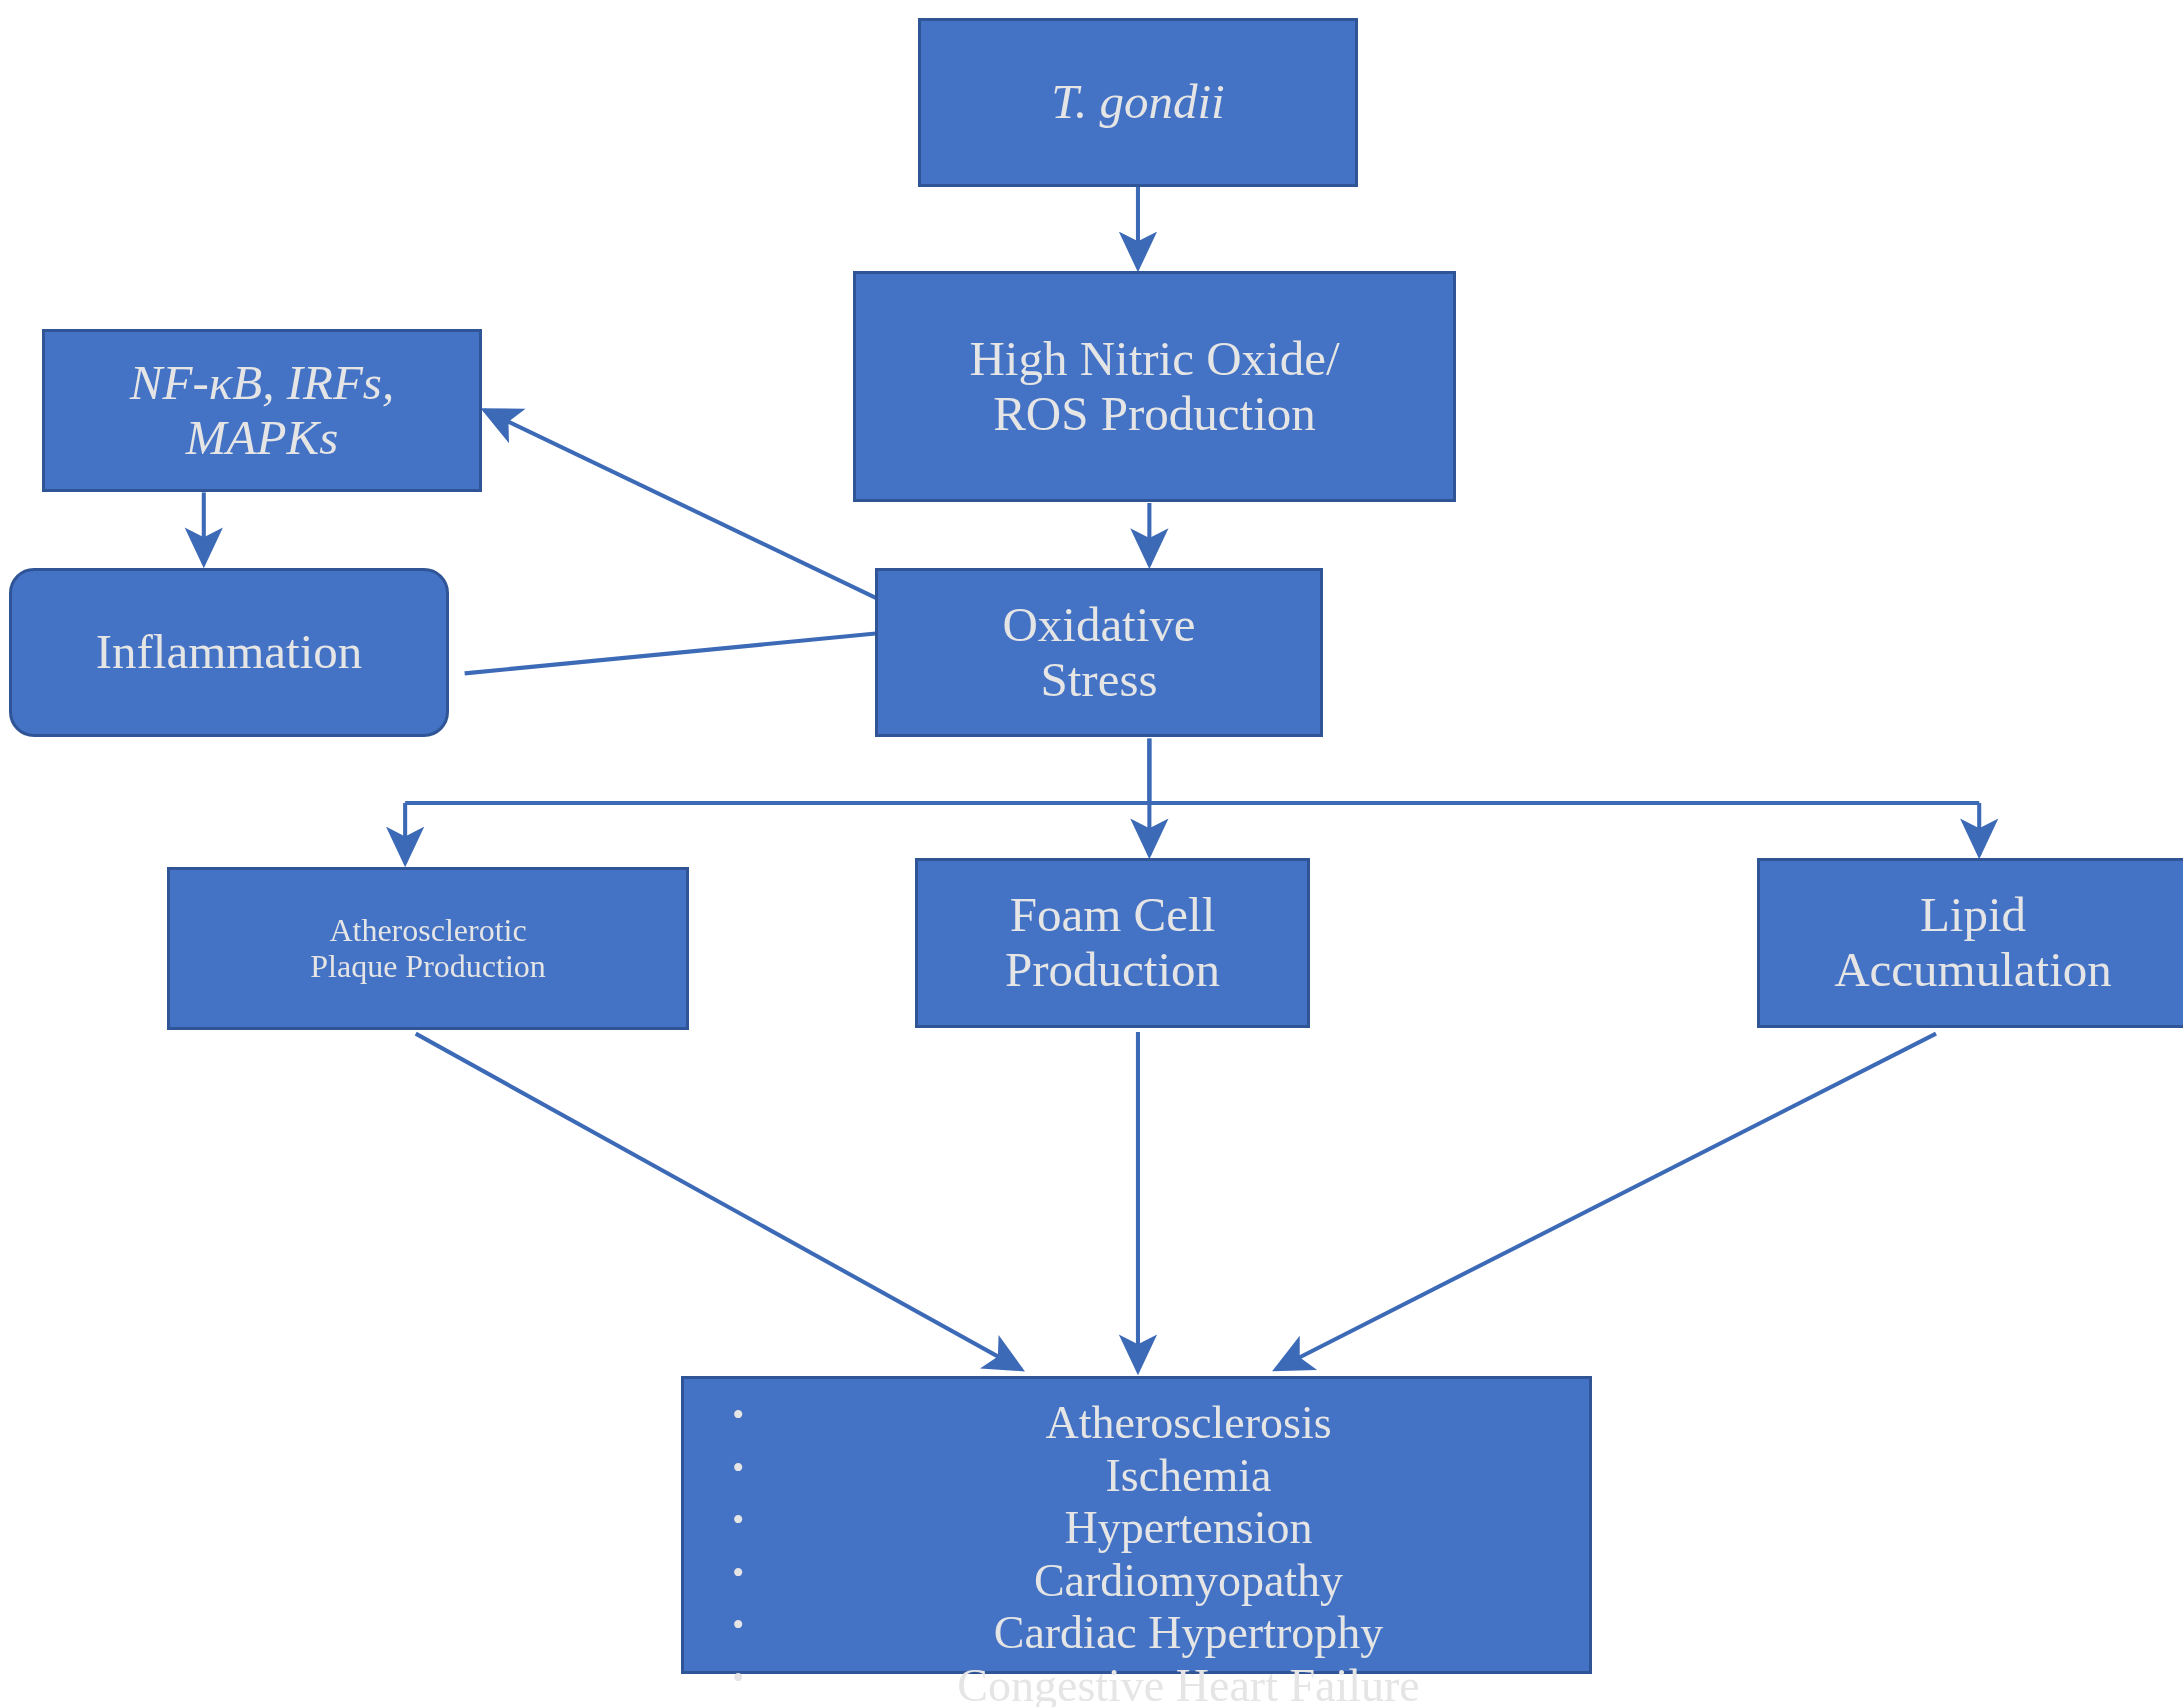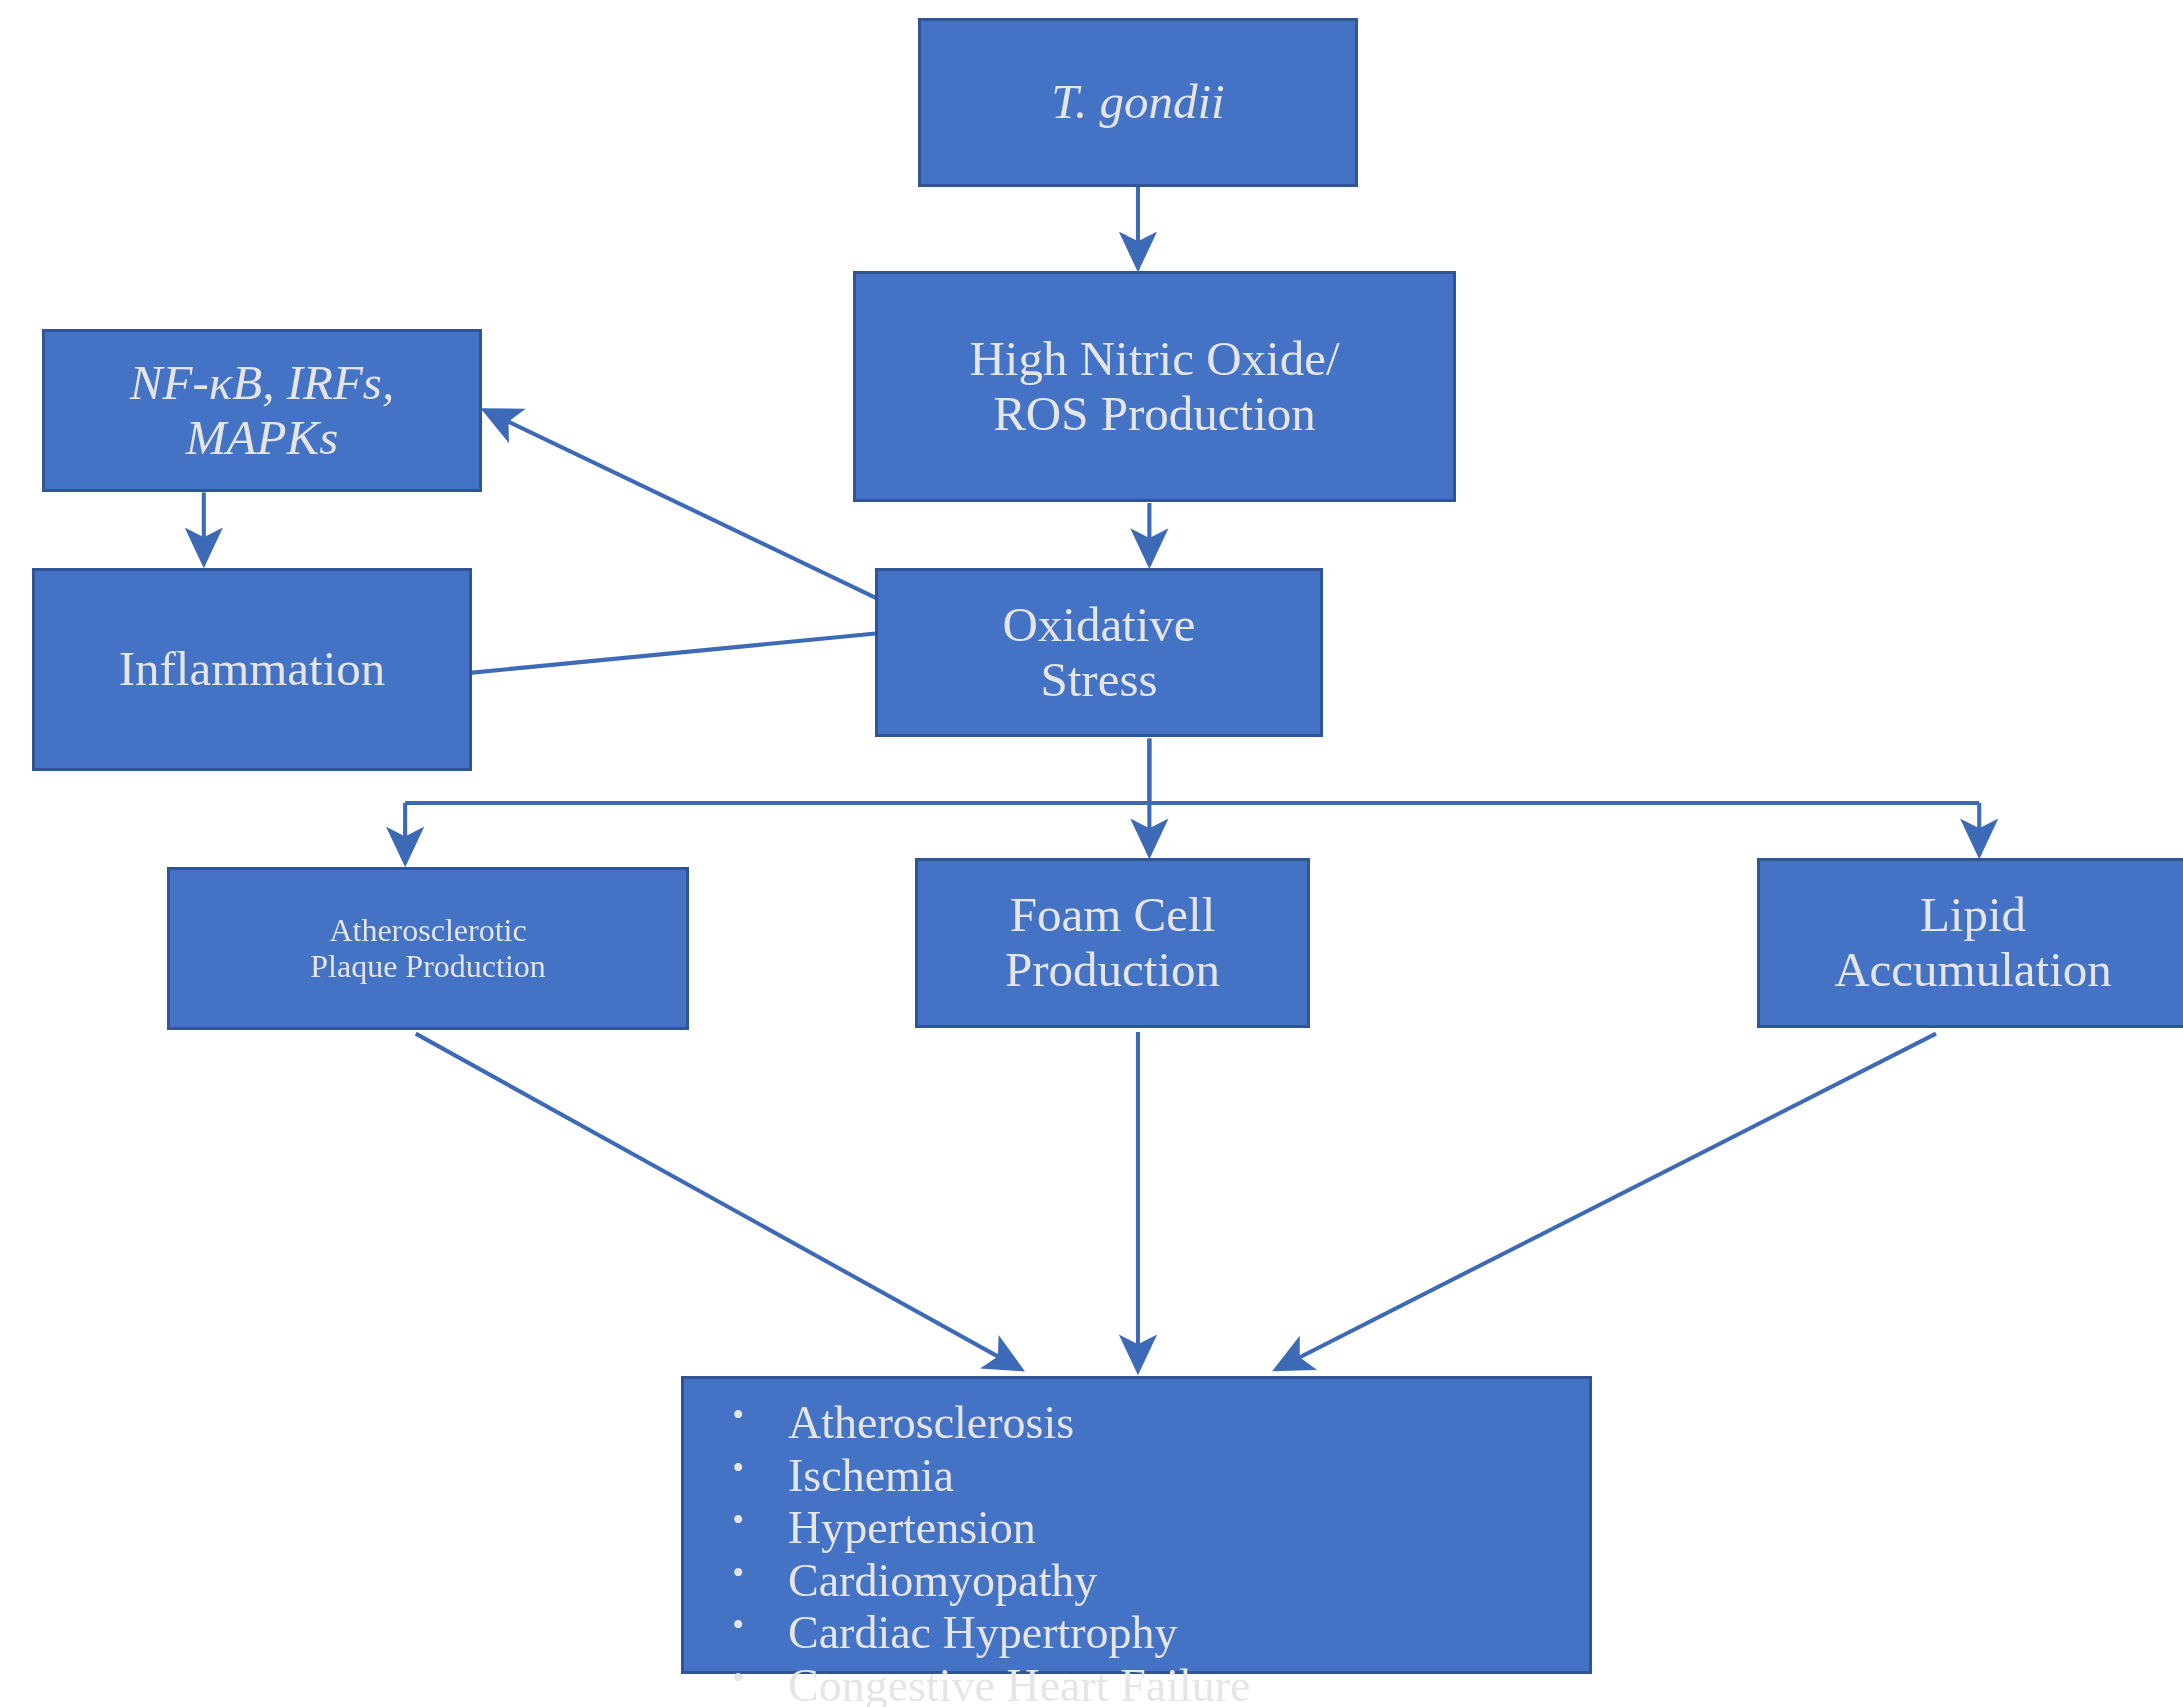--- a/index.html
+++ b/index.html
@@ -44,40 +44,40 @@
     white-space: pre-line;
   }
   .node.italic .label {
     font-style: italic;
   }
 
   
   #n-tgondii       { left:918px; top:18px;   width:440px;  height:169px; font-size:49px; }
   #n-no-ros        { left:853px; top:271px;  width:603px;  height:231px; font-size:49px;align-items:center; }
   #n-nfkb          { left:42px;   top:329px;  width:440px;  height:163px; font-size:49px;font-style:italic; }
-  #n-inflammation  { left:32px;   top:568px;  width:440px;  height:203px; font-size:49px; }
+  #n-inflammation  { left:9px;   top:568px;  width:440px;  height:169px; font-size:49px;border-radius:25px; }
   #n-oxidative     { left:875px; top:568px;  width:448px;  height:169px; font-size:49px; }
   #n-plaque        { left:167px;  top:867px; width:522px;  height:163px; font-size:32px; }
   #n-foamcell      { left:915px; top:858px; width:395px;  height:170px; font-size:49px; }
   #n-lipid         { left:1757px; top:858px; width:432px;  height:170px; font-size:49px; }
 
   #n-outcomes {
     left: 681px;
     top: 1376px;
     width: 911px;
     height: 298px;
     display: block;
     padding: 21px 0 0 0;
     font-size: 46px;
   }
   #n-outcomes ul {
     margin: 0;
     padding: 0 0 0 40px;
     list-style: none;
-    text-align: left;
+    text-align: center;
   }
   #n-outcomes li {
     position: relative;
     padding-left: 64px;
     line-height: 1.0;
     margin: 0 0 6.5px 0;
     white-space: nowrap;
   }
   #n-outcomes li::before {
     content: "\2022";

